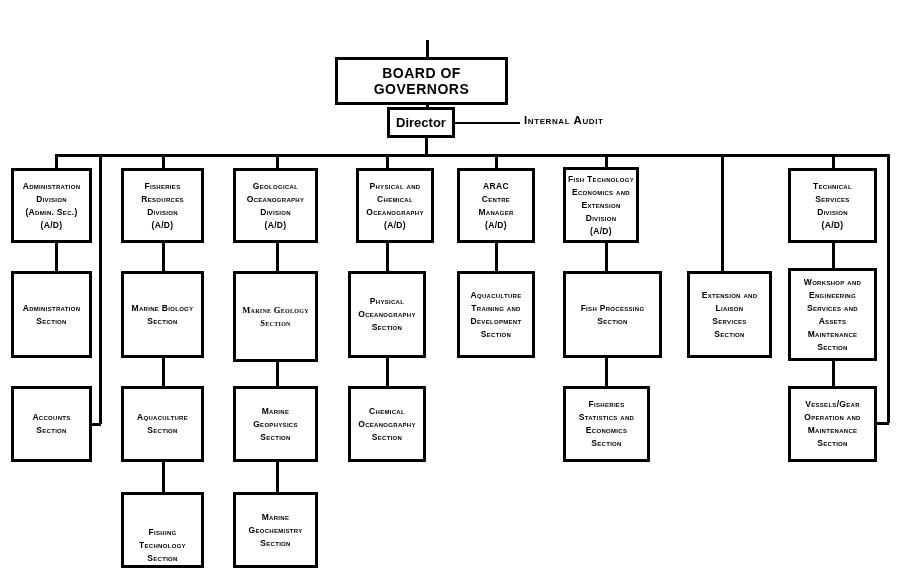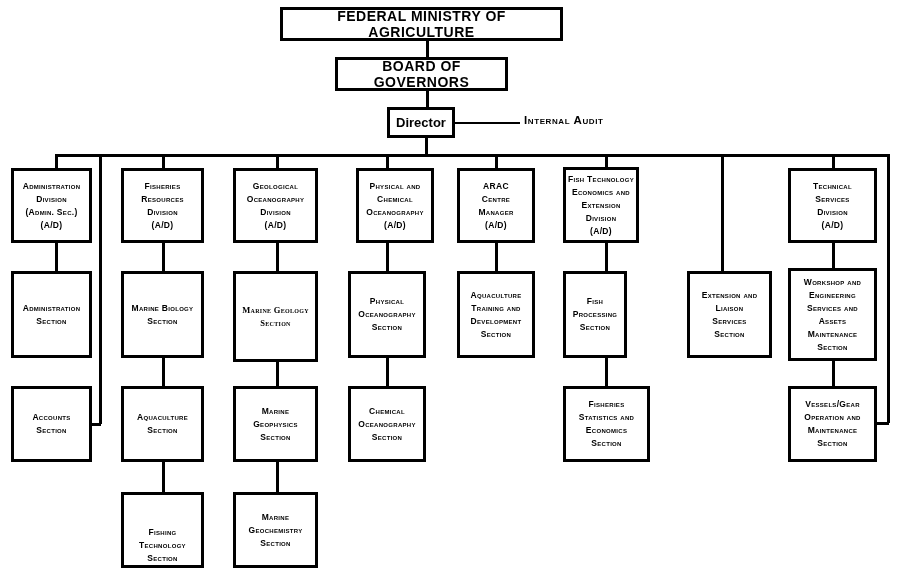--- a/index.html
+++ b/index.html
@@ -51,38 +51,38 @@
   .floatlabel span {
     font-variant: small-caps;
     font-size: 11.5px;
     letter-spacing: 0.6px;
     font-weight: 600;
     white-space: nowrap;
   }
 
   
   .p-ministry      { left:280px; top:7px;   width:283px; height:34px; }
-  .p-board         { left:335px; top:57px;  width:173px; height:34px; }
+  .p-board         { left:335px; top:57px;  width:173px; height:48px; }
   .p-director      { left:387px; top:107px; width:68px;  height:31px; }
   .p-audit         { left:524px; top:114px; height:18px; }
 
   .p-admin-div     { left:11px;  top:168px; width:81px; height:75px; }
   .p-fisheries-div { left:121px; top:168px; width:83px; height:75px; }
   .p-geological-div{ left:233px; top:168px; width:85px; height:75px; }
   .p-physical-div  { left:348px; top:168px; width:78px; height:75px;margin-left:8px; }
   .p-arac-div      { left:457px; top:168px; width:78px; height:75px; }
   .p-fishtech-div  { left:563px; top:167px; width:76px; height:76px; }
   .p-technical-div { left:788px; top:168px; width:89px; height:75px;text-align:center; }
 
   .p-admin-sec     { left:11px;  top:271px; width:81px; height:87px; }
   .p-marine-bio    { left:121px; top:271px; width:83px; height:87px; }
   .p-marine-geo    { left:233px; top:271px; width:85px; height:91px;font-family:Liberation Serif, serif; }
   .p-phys-ocean    { left:348px; top:271px; width:78px; height:87px; }
   .p-aqua-train    { left:457px; top:271px; width:78px; height:87px; }
-  .p-fish-proc     { left:563px; top:271px; width:64px; height:87px; }
+  .p-fish-proc     { left:563px; top:271px; width:99px; height:87px; }
   .p-extension     { left:687px; top:271px; width:85px; height:87px; }
   .p-workshop      { left:788px; top:268px; width:89px; height:93px; }
 
   .p-accounts      { left:11px;  top:386px; width:81px; height:76px; }
   .p-aquaculture   { left:121px; top:386px; width:83px; height:76px; }
   .p-geophysics    { left:233px; top:386px; width:85px; height:76px; }
   .p-chem-ocean    { left:348px; top:386px; width:78px; height:76px; }
   .p-fish-stats    { left:563px; top:386px; width:87px; height:76px; }
   .p-vessels       { left:788px; top:386px; width:89px; height:76px; }
 
@@ -132,23 +132,20 @@
     <line x1="163" y1="357" x2="163" y2="387"></line>
     <line x1="277" y1="357" x2="277" y2="387"></line>
     <line x1="387" y1="357" x2="387" y2="387"></line>
     <line x1="606" y1="357" x2="606" y2="387"></line>
     <line x1="833" y1="360" x2="833" y2="387"></line>
 
     <line x1="163" y1="461" x2="163" y2="493"></line>
     <line x1="277" y1="461" x2="277" y2="493"></line>
   </svg>
 
-  <div class="node big p-ministry">
-    <span>FEDERAL MINISTRY OF AGRICULTURE</span>
-  </div>
   <div class="node big p-board">
     <span>BOARD OF GOVERNORS</span>
   </div>
   <div class="node mid p-director">
     <span>Director</span>
   </div>
   <div class="floatlabel p-audit">
     <span>Internal Audit</span>
   </div>
 

